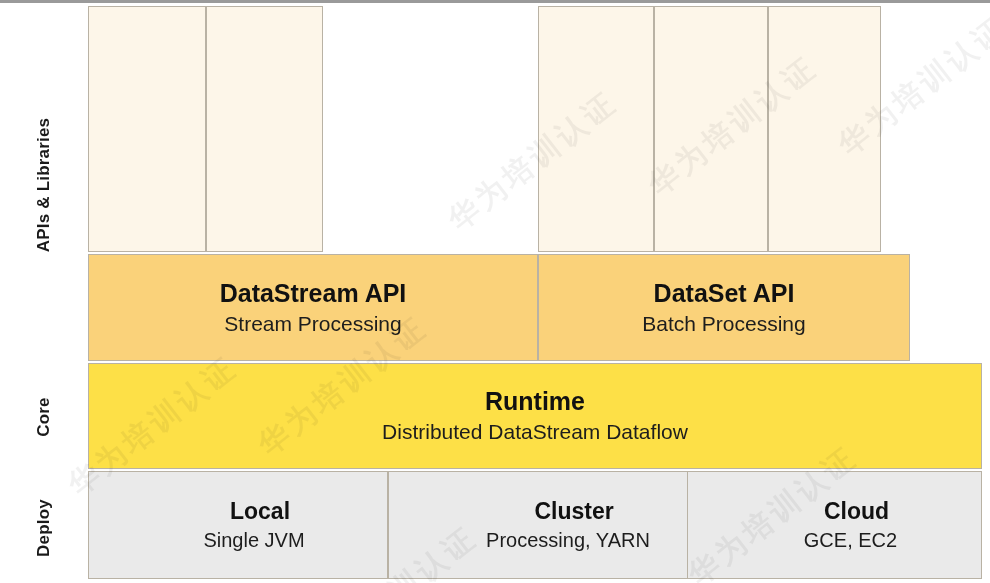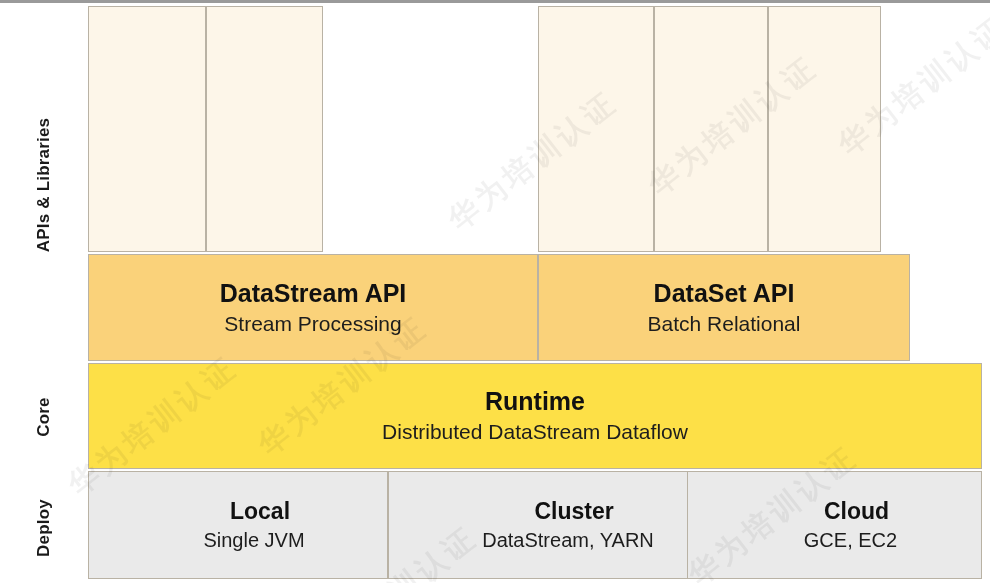--- a/index.html
+++ b/index.html
@@ -213,36 +213,36 @@
     </div>
   </div>
 
   <div class="box api" style="left:88px;top:251px;width:450px;height:107px;">
     <span class="api-title">DataStream API</span>
     <span class="api-sub">Stream Processing</span>
   </div>
 
   <div class="box api" style="left:538px;top:251px;width:372px;height:107px;">
     <span class="api-title">DataSet API</span>
-    <span class="api-sub">Batch Relational</span>
+    <span class="api-sub">Batch Processing</span>
   </div>
 
   <div class="box core" style="left:88px;top:360px;width:894px;height:106px;">
     <span class="core-title">Runtime</span>
     <span class="core-sub">Distributed DataStream Dataflow</span>
   </div>
 
   <div class="box deploy" style="left:88px;top:468px;width:300px;height:108px;">
     <span class="dep-title">Local</span>
     <span class="dep-sub">Single JVM</span>
   </div>
 
   <div class="box deploy" style="left:388px;top:468px;width:328px;height:108px;">
     <span class="dep-title">Cluster</span>
-    <span class="dep-sub">DataStream, YARN</span>
+    <span class="dep-sub">Processing, YARN</span>
   </div>
 
   <div class="box deploy" style="left:687px;top:468px;width:295px;height:108px;align-items:center;">
     <span class="dep-title">Cloud</span>
     <span class="dep-sub">GCE, EC2</span>
   </div>
 
   <div class="watermark-layer">
     <span class="wm" style="left:60px;  top:470px;">华为培训认证</span>
     <span class="wm" style="left:250px; top:430px;">华为培训认证</span>

